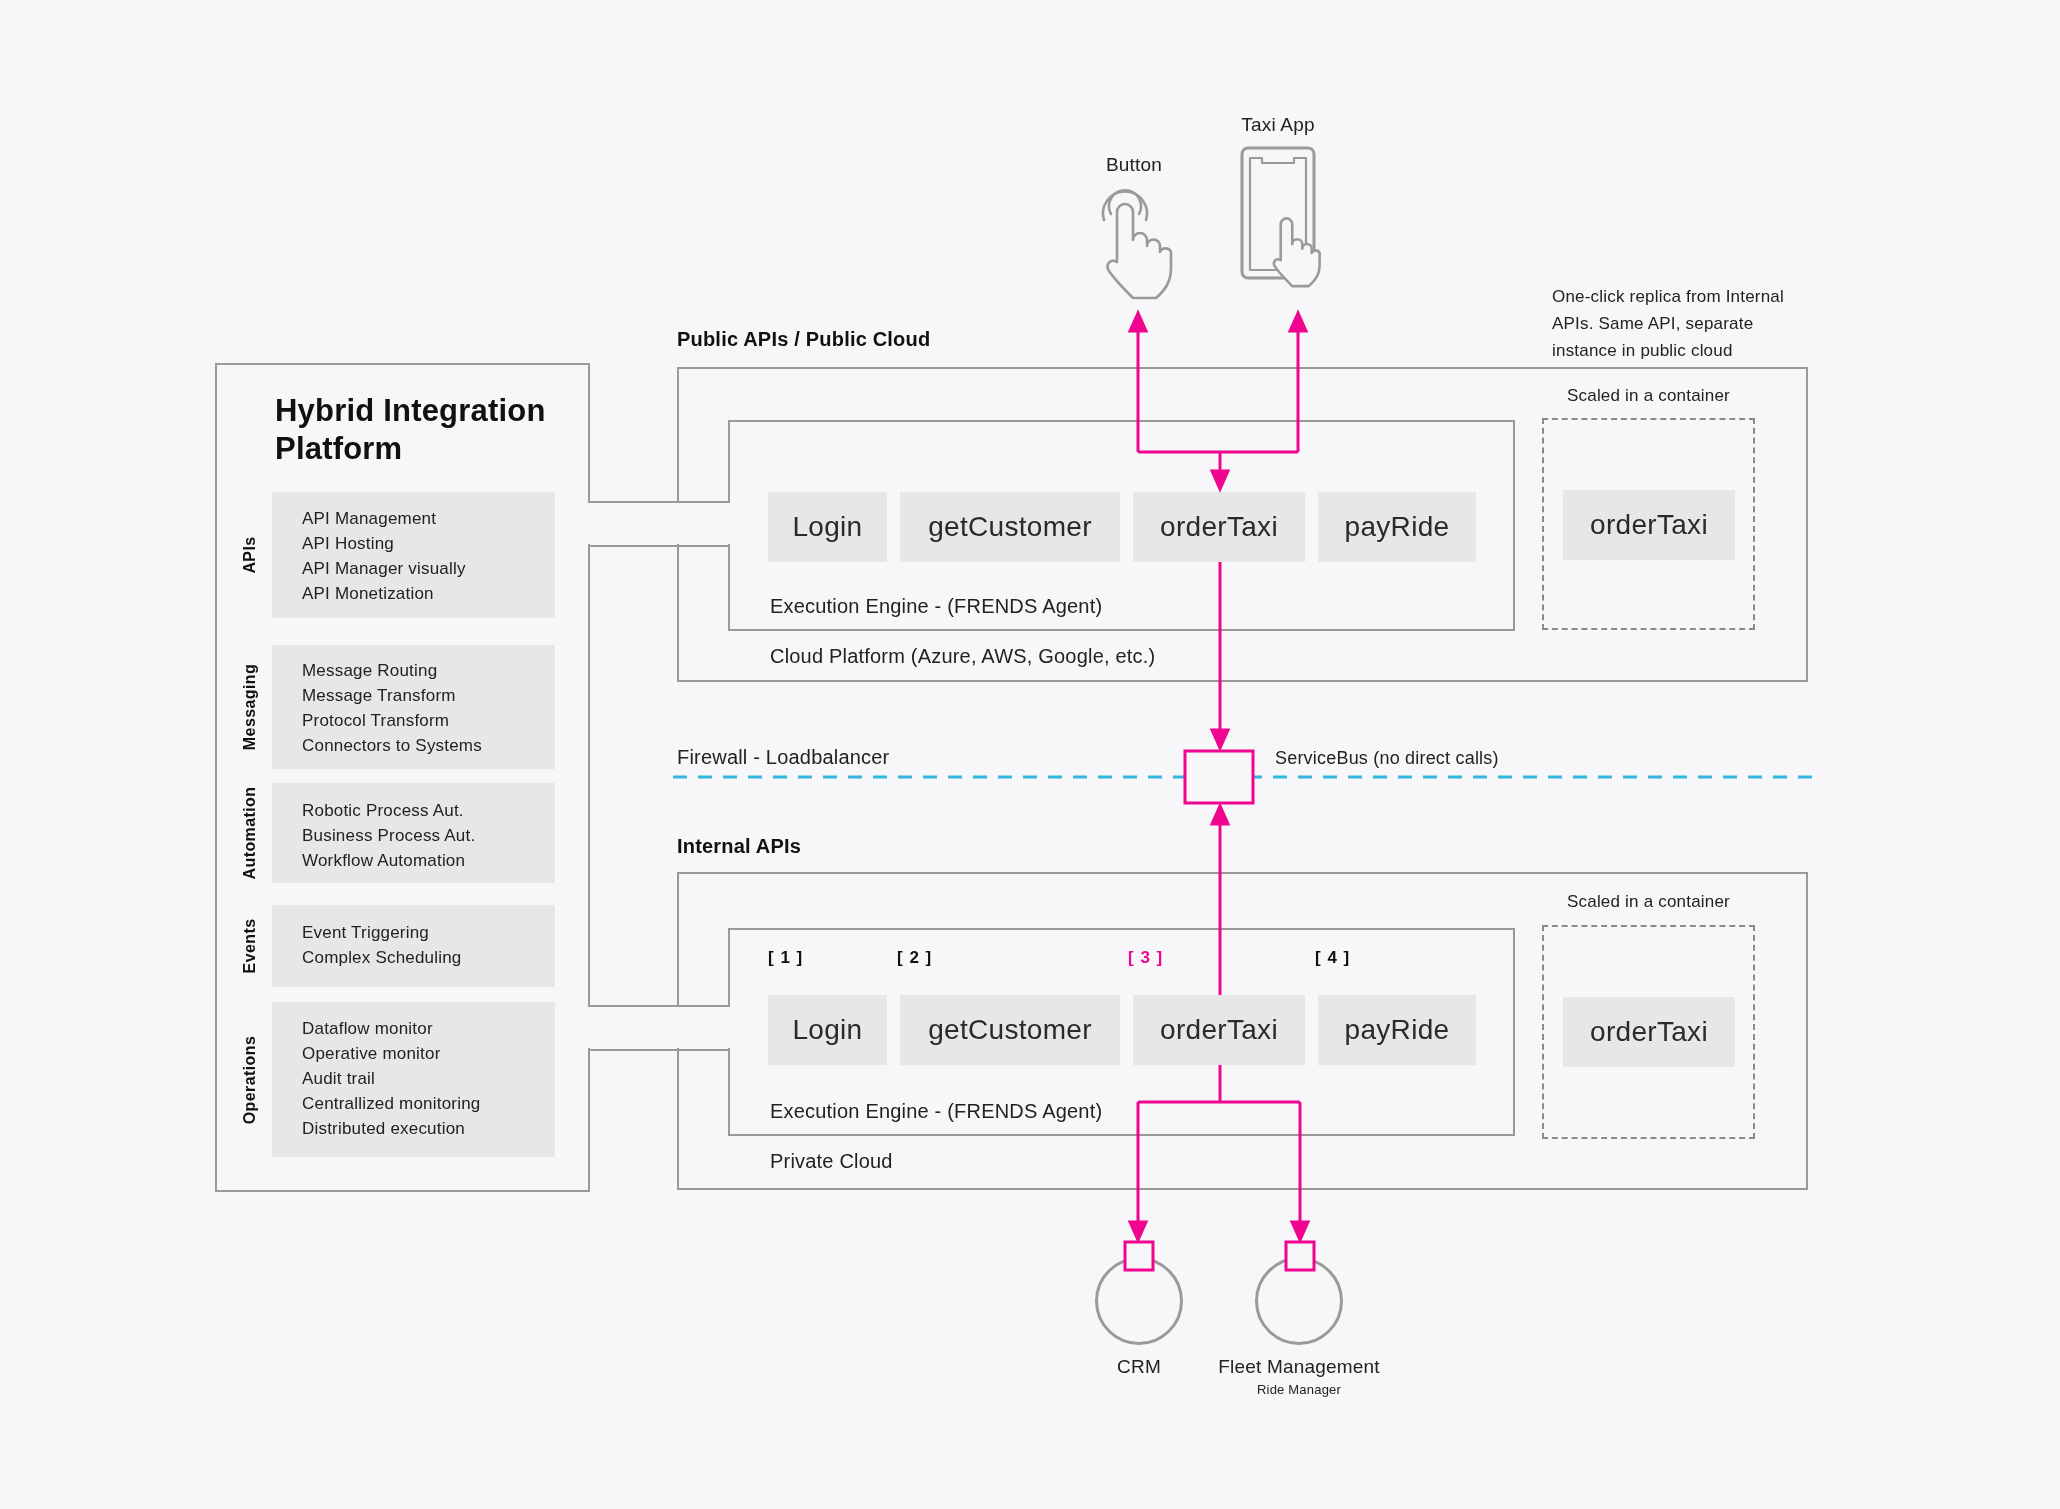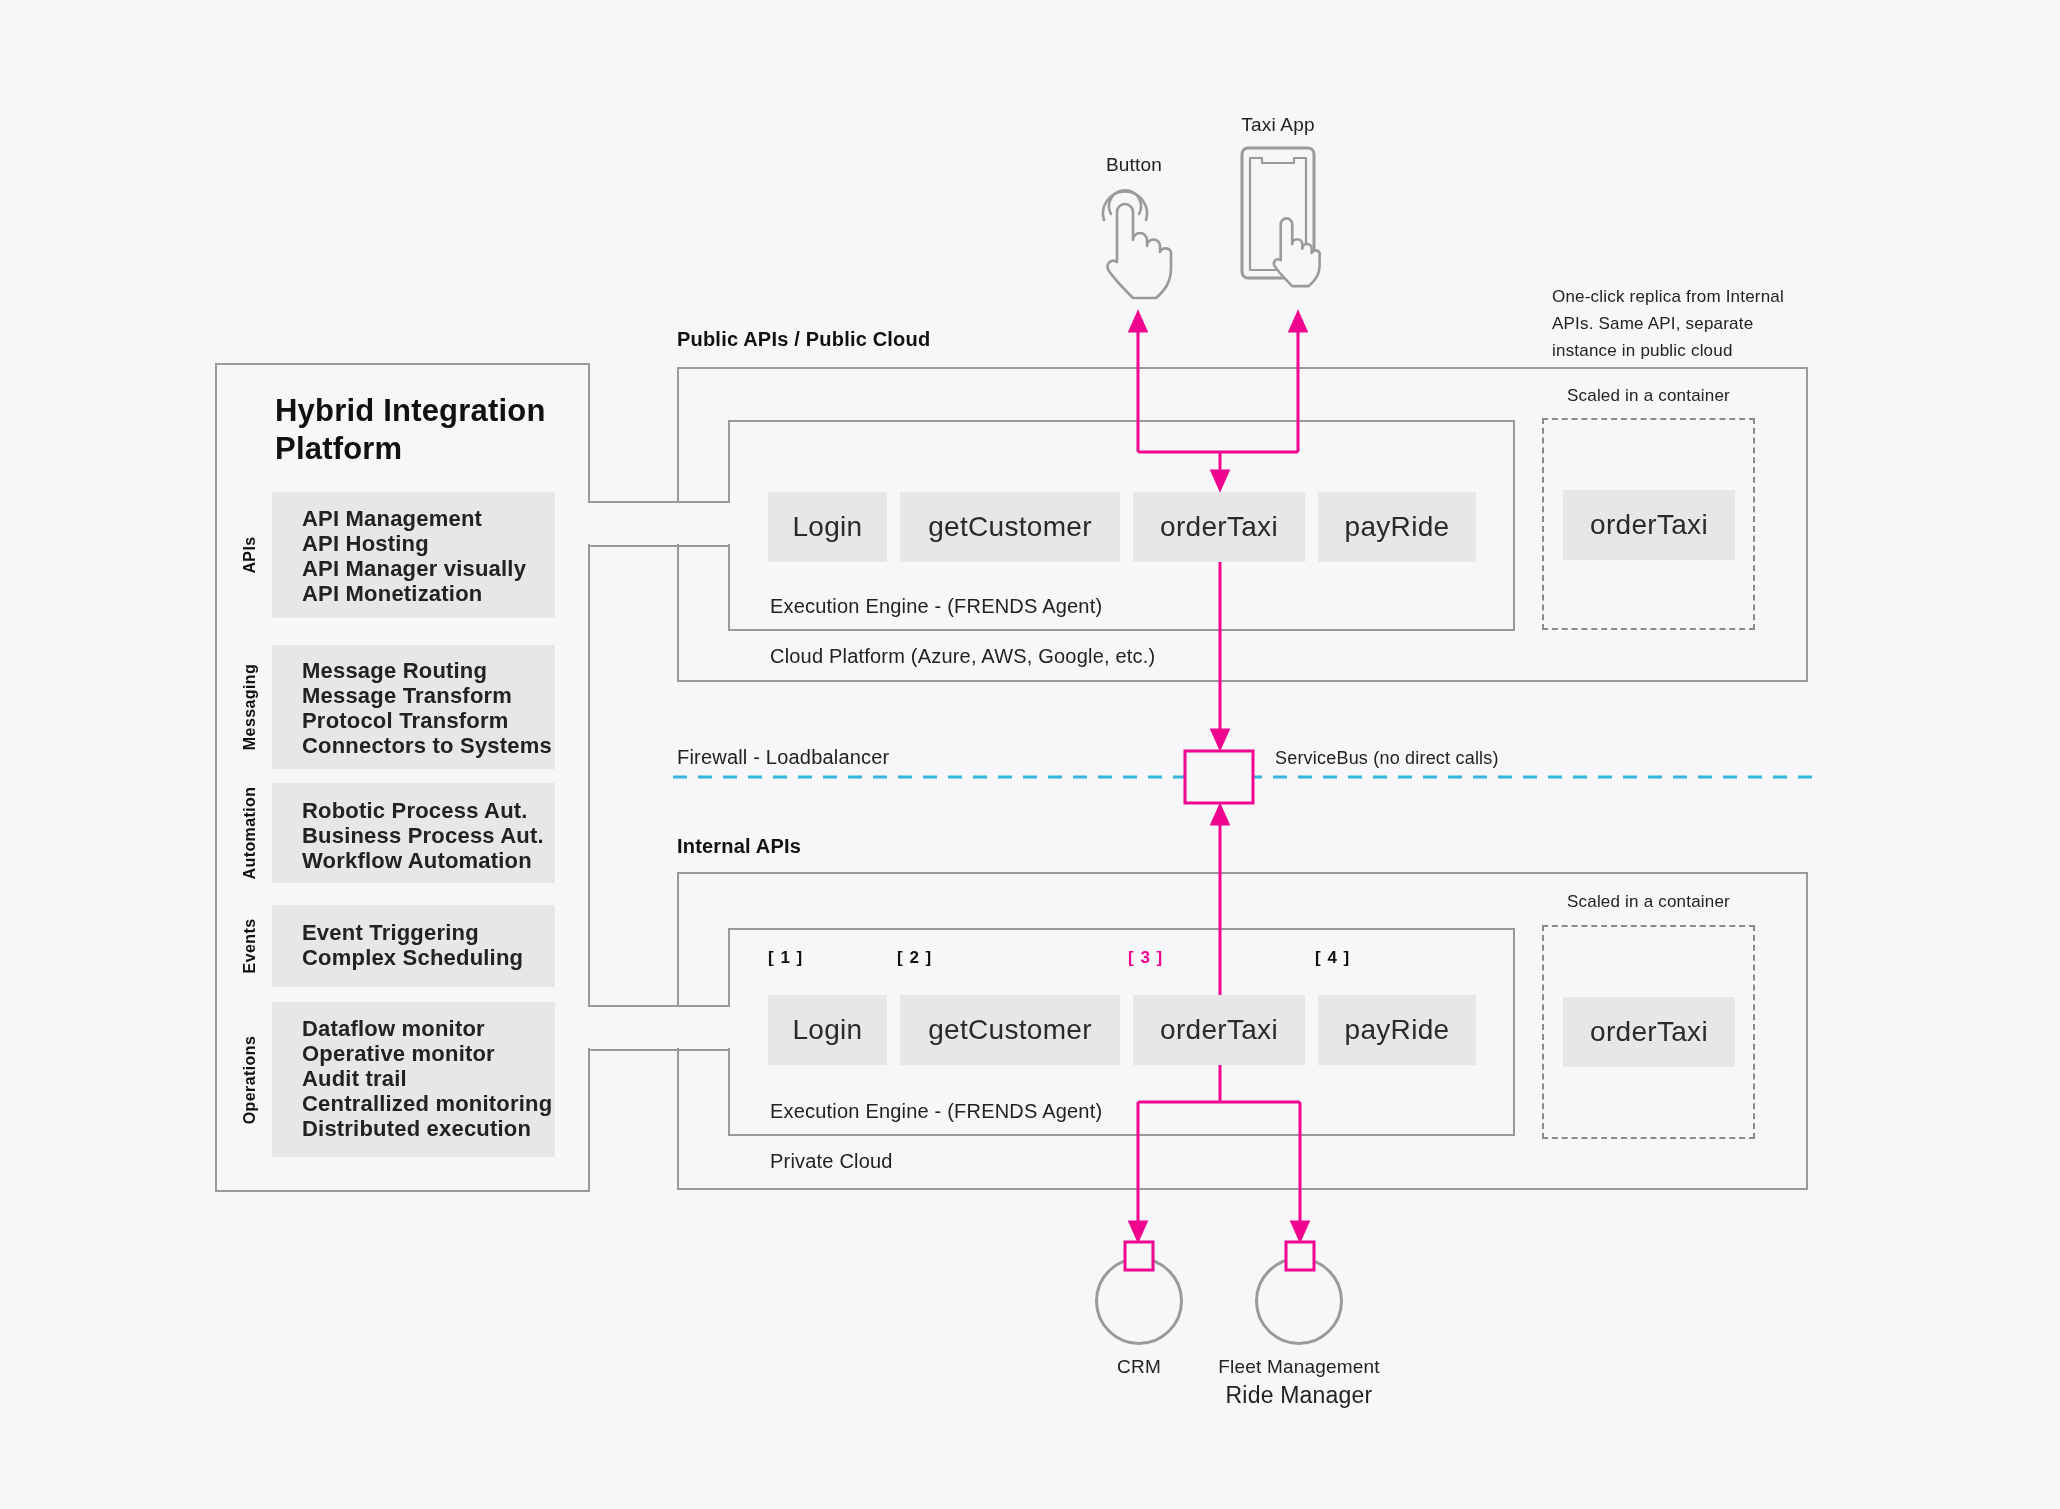--- a/index.html
+++ b/index.html
@@ -7,21 +7,21 @@
     width:2060px;height:1509px;position:relative;overflow:hidden;
     background:#F7F7F9;
     font-family:"Liberation Sans",sans-serif;
     color:#1e1e1e;
   }
   .box{position:absolute;border:2px solid #9A9A9A;box-sizing:border-box;background:transparent;z-index:1;}
   .dashedbox{position:absolute;border:2px dashed #8A8A8A;box-sizing:border-box;z-index:1;}
   .eraser{position:absolute;background:#F7F7F9;z-index:5;}
   .wall{position:absolute;background:#9A9A9A;height:2px;z-index:6;}
   .panel{position:absolute;background:#E7E7E8;box-sizing:border-box;z-index:2;}
-  .panel .item{font-size:22px;line-height:25px;letter-spacing:0.2px;color:#222;font-weight:bold;}
+  .panel .item{font-size:17px;line-height:25px;letter-spacing:0.2px;color:#222;}
   .vlabel{position:absolute;font-size:16px;font-weight:600;letter-spacing:0.4px;color:#111;
     transform:translate(-50%,-50%) rotate(-90deg);white-space:nowrap;z-index:2;}
   .btn{position:absolute;background:#E7E7E8;display:flex;align-items:center;justify-content:center;
     font-size:28px;letter-spacing:0.3px;color:#2a2a2a;z-index:3;}
   .seclabel{position:absolute;font-size:20px;font-weight:700;letter-spacing:0.2px;color:#111;z-index:10;white-space:nowrap;}
   .plainlabel{position:absolute;font-size:20px;letter-spacing:0.2px;color:#222;z-index:10;white-space:nowrap;}
   .smalllabel{position:absolute;font-size:17px;letter-spacing:0.2px;color:#222;z-index:10;white-space:nowrap;}
   .num{position:absolute;font-size:17px;font-weight:700;letter-spacing:1px;color:#111;z-index:10;white-space:nowrap;}
   .num.magenta{color:#F0058F;}
   .title{position:absolute;font-size:31px;line-height:38px;font-weight:600;letter-spacing:0.2px;color:#111;z-index:2;}
@@ -142,21 +142,21 @@
     <g transform="translate(22,58) scale(0.72)">
       <path d="M26,60 V28 A8,8 0 0 1 42,28 V56 A7,7 0 0 1 56,56 V62 A6.5,6.5 0 0 1 69,62 V68 A6,6 0 0 1 80,68 V84 C80,99 73,107 65,114 H42 C34,106 24,96 18,87 C14,81 19,74 26,78 Z" fill="#F7F7F9" stroke-width="3.6"></path>
     </g>
   </svg>
 </div>
 
 <div class="circle" style="left:1095px;top:1257px;"></div>
 <div class="circle" style="left:1255px;top:1257px;"></div>
 <div class="smalllabel centered" style="left:1064px;top:1356px;width:150px;font-size:19px;">CRM</div>
 <div class="smalllabel centered" style="left:1199px;top:1356px;width:200px;font-size:19px;">Fleet Management</div>
-<div class="smalllabel centered" style="left:1199px;top:1382px;width:200px;font-size:23px;">Ride Manager</div>
+<div class="smalllabel centered" style="left:1199px;top:1382px;width:200px;font-size:13px;">Ride Manager</div>
 
 <svg id="arrow-overlay" width="2060" height="1509" viewBox="0 0 2060 1509">
 
   <line x1="673" y1="777" x2="1815" y2="777" stroke="#35B6DC" stroke-width="3" stroke-dasharray="14 11"></line>
 
   <rect x="1185" y="751" width="68" height="52" fill="#F7F7F9" stroke="#F0058F" stroke-width="3"></rect>
 
   <g stroke="#F0058F" stroke-width="3" fill="#F0058F">
 
     <line x1="1138" y1="452" x2="1298" y2="452"></line>

